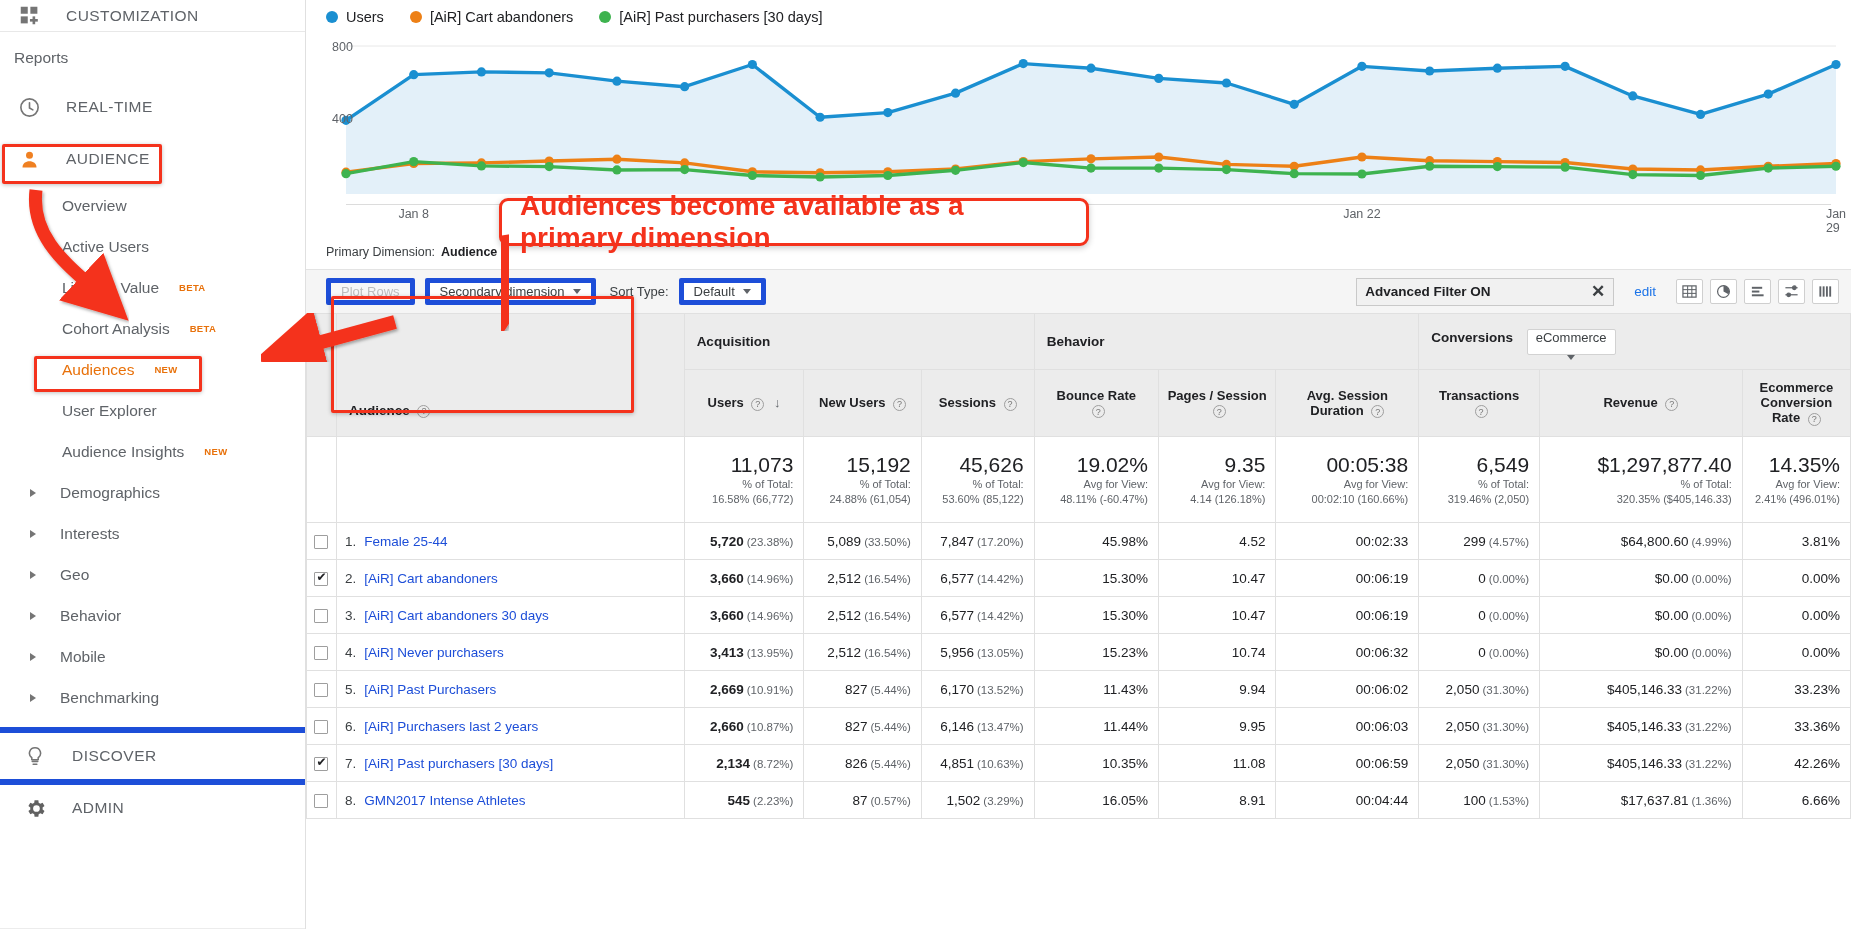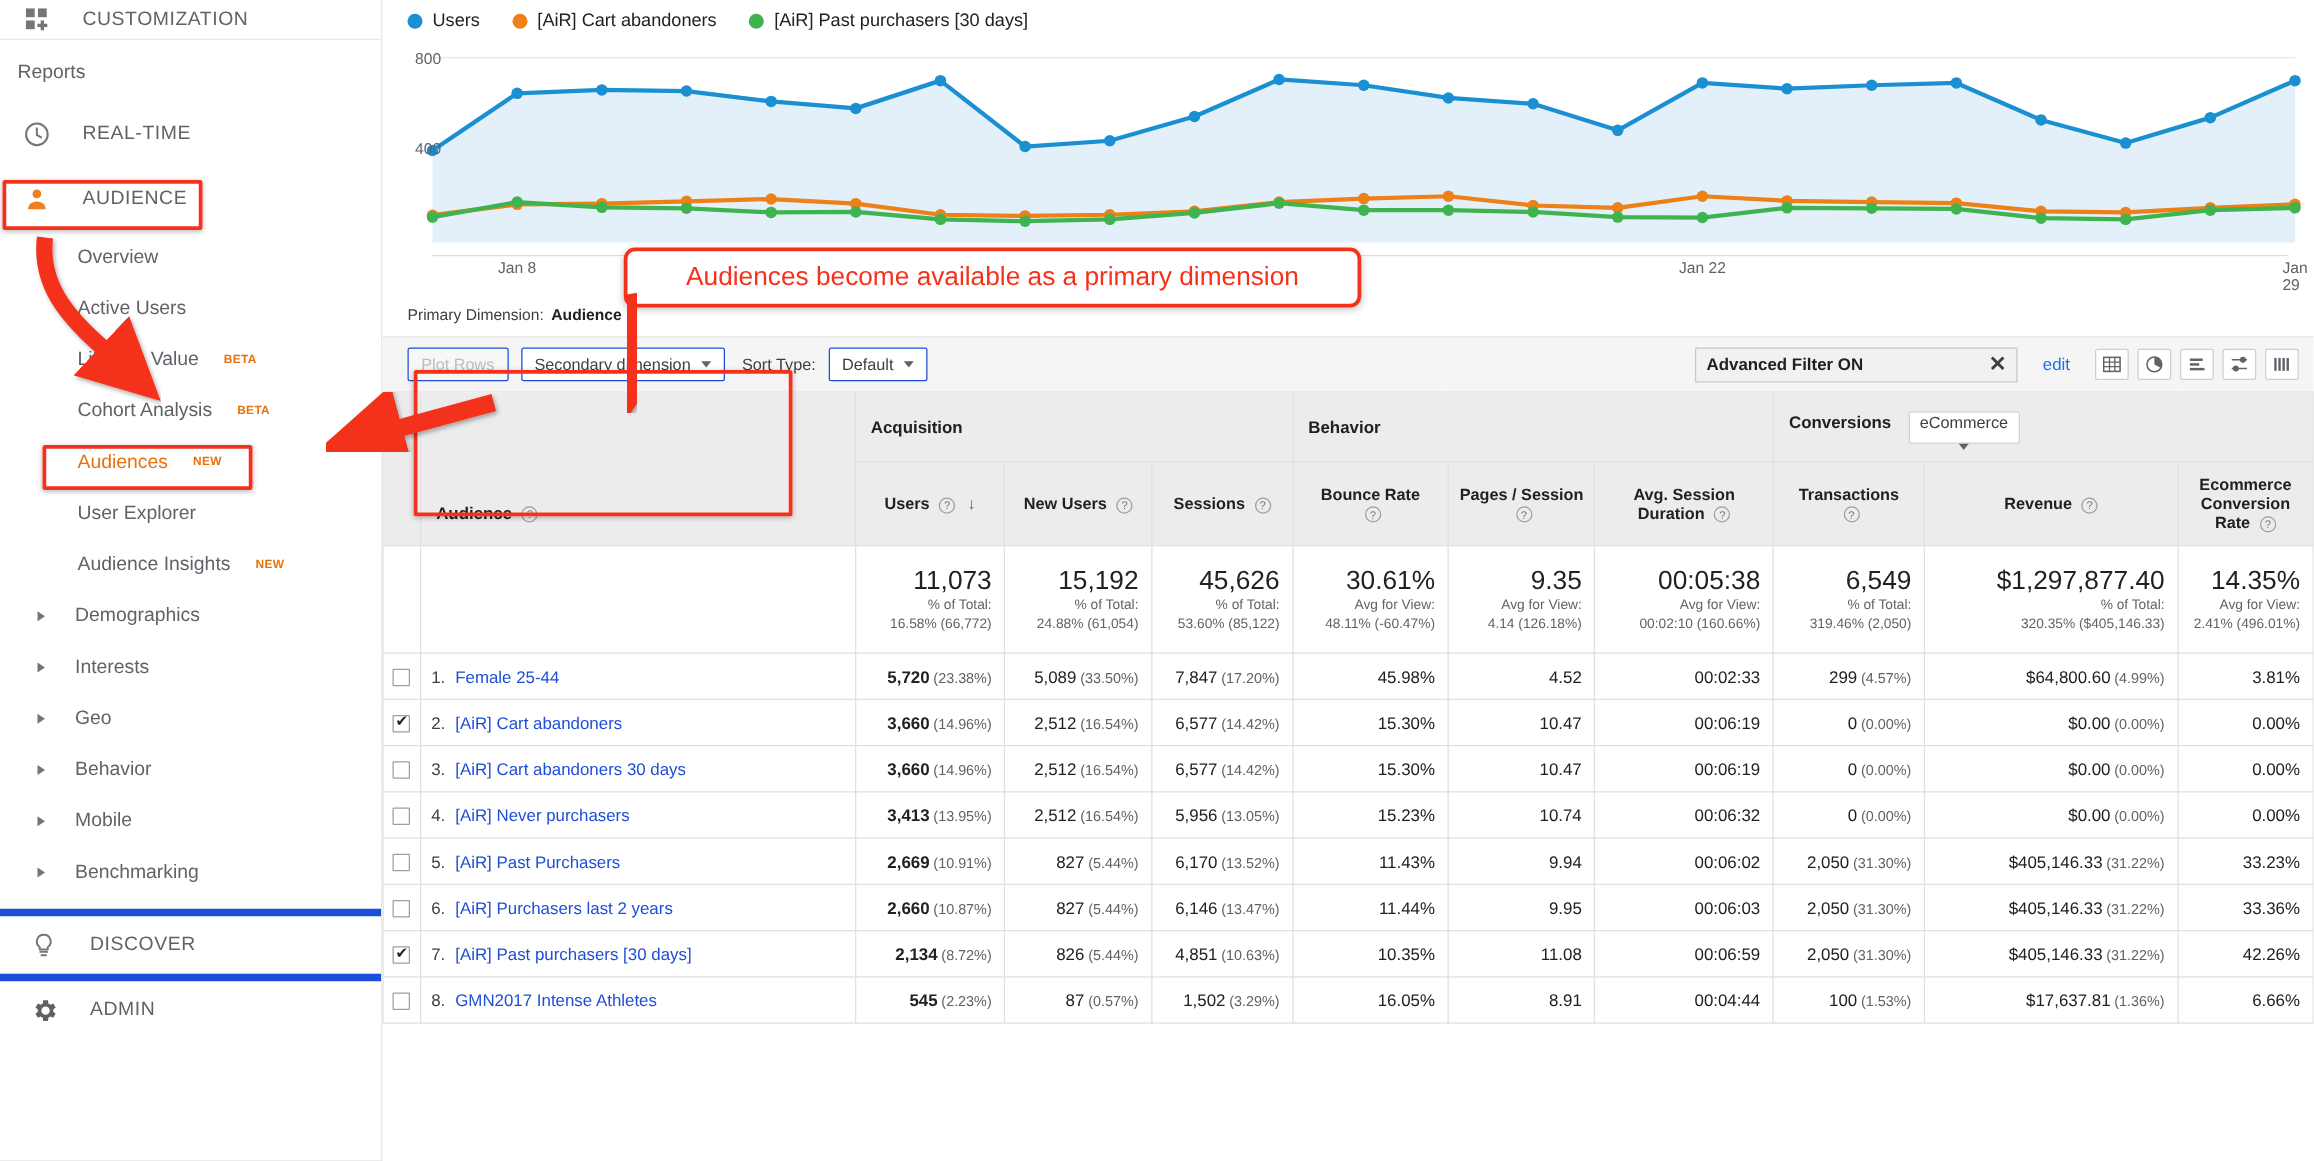--- a/index.html
+++ b/index.html
@@ -84,21 +84,21 @@
   .primary-dim .val { font-weight: bold; color: #202124; }
 
   
   .toolbar {
     display: flex; align-items: center; gap: 10px;
     background: #f5f5f5; border-top: 1px solid #e3e3e3;
     padding: 8px 12px 8px 20px; height: 44px; position: relative;
   }
   .btn {
     height: 27px; padding: 0 10px; font-size: 13px;
-    border: 1px solid #1d4ed8; background: #fff; border-radius: 2px;
+    border: 5px solid #1d4ed8; background: #fff; border-radius: 2px;
     display: flex; align-items: center; gap: 8px; color: #3c4043; cursor: pointer;
   }
   .btn.disabled { color: #bdbdbd; background: #f7f7f7; cursor: default; }
   .caret {
     width: 0; height: 0; border-top: 5px solid #5f6368;
     border-left: 4.5px solid transparent; border-right: 4.5px solid transparent;
   }
   .sort-lbl { font-size: 13px; color: #3c4043; margin-left: 4px; }
   .spacer { flex: 1; }
   .filter-box {
@@ -164,22 +164,22 @@
   }
   .cbx.on::after {
     content: "✔"; position: absolute; left: 1px; top: -3px;
     font-size: 12px; color: #202124;
   }
 
   
   .callout {
     position: absolute; border: 3px solid #f4321c; border-radius: 9px;
     background: #fff; display: flex; align-items: center; justify-content: center;
-    color: #f4321c; font-size: 21px; padding: 0 18px;
-    box-shadow: 0 2px 6px rgba(0,0,0,.22); z-index: 40;
+    color: #f4321c; font-size: 28px; padding: 0 18px;
+    box-shadow: 0 2px 6px rgba(0,0,0,.22); z-index: 40; font-weight: bold;
   }
   .arrow-svg { position: absolute; z-index: 45; pointer-events: none; }
   .ann-box { z-index: 44; }
 </style>
 </head>
 <body>
 
 <div class="app">
 
   <div class="sidebar">
@@ -554,21 +554,21 @@
               <div class="sum-big">15,192</div>
               <div class="sum-sm">% of Total:</div>
               <div class="sum-sm">24.88% (61,054)</div>
             </td>
             <td>
               <div class="sum-big">45,626</div>
               <div class="sum-sm">% of Total:</div>
               <div class="sum-sm">53.60% (85,122)</div>
             </td>
             <td>
-              <div class="sum-big">30.61%</div>
+              <div class="sum-big">19.02%</div>
               <div class="sum-sm">Avg for View:</div>
               <div class="sum-sm">48.11% (-60.47%)</div>
             </td>
             <td>
               <div class="sum-big">9.35</div>
               <div class="sum-sm">Avg for View:</div>
               <div class="sum-sm">4.14 (126.18%)</div>
             </td>
             <td>
               <div class="sum-big">00:05:38</div>

